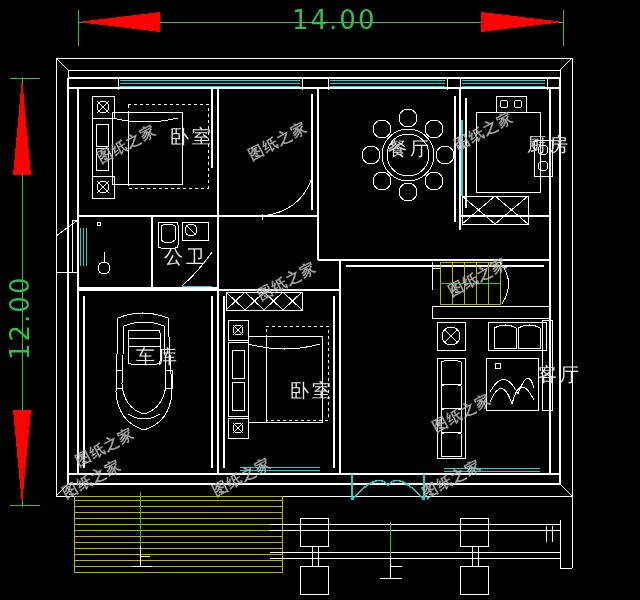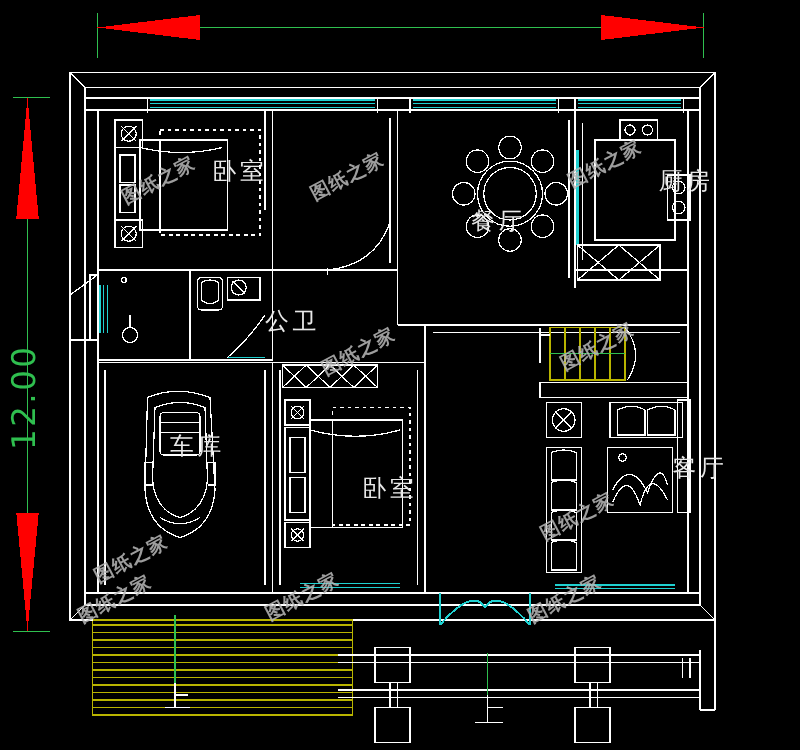--- a/index.html
+++ b/index.html
@@ -392,27 +392,28 @@
       </g>
 
       <g stroke-width="1.4">
         <line x1="340" y1="260" x2="340" y2="290"></line>
         <line x1="318" y1="260" x2="346" y2="260"></line>
       </g>
     </g>
   </svg>
 
   <div class="rlabel" style="left:170px;top:124px;">卧室</div>
-  <div class="rlabel" style="left:377px;top:136px;margin-top:28px;">餐厅</div>
+  <div class="rlabel" style="left:388px;top:136px;">餐厅</div>
   <div class="rlabel" style="left:527px;top:132px;">厨房</div>
-  <div class="rlabel" style="left:164px;top:244px;margin-left:48px;">公卫</div>
+  <div class="rlabel" style="left:164px;top:244px;">公卫</div>
   <div class="rlabel" style="left:136px;top:344px;">车库</div>
   <div class="rlabel" style="left:290px;top:378px;">卧室</div>
   <div class="rlabel" style="left:538px;top:362px;text-align:right;">客厅</div>
 
+  <div class="dimtxt" style="left:292px;top:5px;">14.00</div>
   <div class="dimtxt vert" style="left:5px;top:360px;">12.00</div>
 
   <div class="wm" style="left:95px;top:135px;">图纸之家</div>
   <div class="wm" style="left:246px;top:132px;">图纸之家</div>
   <div class="wm" style="left:452px;top:122px;">图纸之家</div>
   <div class="wm" style="left:255px;top:272px;">图纸之家</div>
   <div class="wm" style="left:446px;top:268px;">图纸之家</div>
   <div class="wm" style="left:73px;top:438px;">图纸之家</div>
   <div class="wm" style="left:430px;top:404px;">图纸之家</div>
   <div class="wm" style="left:60px;top:470px;">图纸之家</div>

